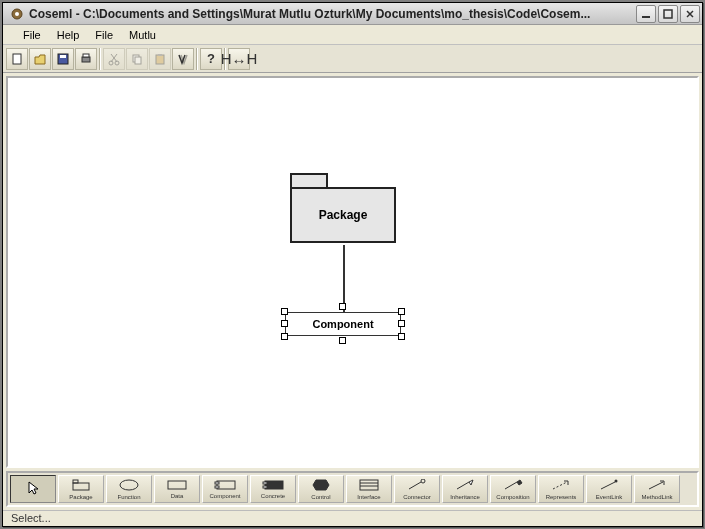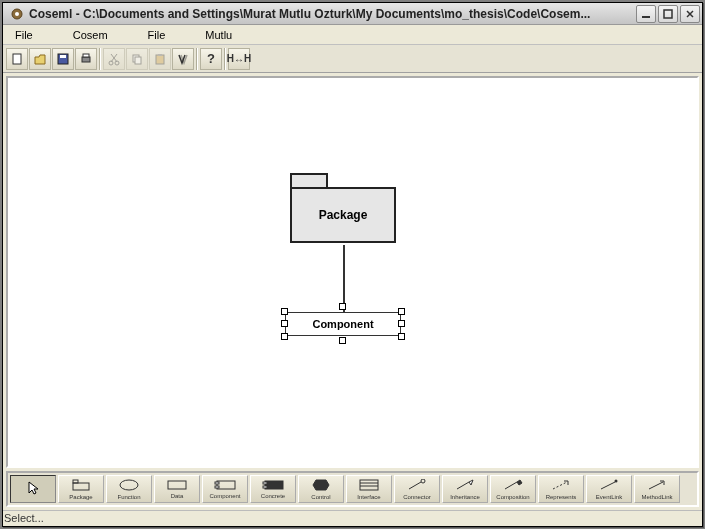--- a/index.html
+++ b/index.html
@@ -49,24 +49,23 @@
     border: 1px solid #888;
     border-radius: 2px;
     display: flex; align-items: center; justify-content: center;
     font-size: 10px;
     cursor: default;
   }
   .menubar {
     height: 20px;
     display: flex;
     align-items: center;
-    padding-left: 4px;
+    padding-left: 12px;
     background: #ece9d8;
     border-bottom: 1px solid #c0c0c0;
-    gap: 24px;
   }
   .menu-item {
     padding: 2px 8px;
     font-size: 11px;
     cursor: default;
   }
   .toolbar {
     height: 28px;
     background: #e6e3d4;
     border-bottom: 1px solid #a0a0a0;
@@ -155,21 +154,21 @@
     line-height: 1;
     cursor: default;
     overflow: hidden;
   }
   .pbtn.selected { border: 1px inset #888; background:#d0cdb9; }
   .pbtn .picon { font-size: 12px; margin-bottom:1px; }
   .pbtn .plabel { font-size: 6px; color:#333; white-space:nowrap; }
   .statusbar {
     height: 16px;
     border-top: 1px solid #bbb;
-    padding: 1px 1px;
+    padding: 1px 8px;
     font-size: 11px;
     color: #333;
     background: #ece9d8;
   }
 </style>
 </head>
 <body>
 
 <div class="window">
 
@@ -196,21 +195,21 @@
         <svg width="10" height="10">
             <line x1="2" y1="2" x2="8" y2="8" stroke="#333" stroke-width="1.5"></line>
             <line x1="8" y1="2" x2="2" y2="8" stroke="#333" stroke-width="1.5"></line>
           </svg>
       </div>
     </div>
   </div>
 
   <div class="menubar">
     <div class="menu-item">File</div>
-    <div class="menu-item">Cosem</div>
+    <div class="menu-item">Help</div>
     <div class="menu-item">File</div>
     <div class="menu-item">Mutlu</div>
   </div>
 
   <div class="toolbar">
     <div class="tbtn">
         <svg width="14" height="14">
           <rect x="3" y="2" width="8" height="10" fill="#fff" stroke="#333"></rect>
         </svg>
       </div>
@@ -257,21 +256,21 @@
           <path d="M3 3l3 8 3-8" fill="none" stroke="#333" stroke-width="1.5"></path>
           <path d="M11 3l-3 8-3-8" fill="none" stroke="#333" stroke-width="1.5" opacity=".4"></path>
         </svg>
       </div>
     <div class="sep"></div>
     <div class="tbtn">
         <span style="font-weight:bold;font-size:13px;color:#333">?</span>
       </div>
     <div class="sep"></div>
     <div class="tbtn">
-        <span style="font-weight:bold;font-size:10px;color:#333">H↔H</span>
+        <span style="font-weight:normal;font-size:15px;color:#333">H↔H</span>
       </div>
   </div>
 
   <div class="canvas-wrap">
     <div class="pkg">
       <div class="pkg-tab"></div>
       <div class="pkg-body">Package</div>
     </div>
     <div class="connector"></div>
     <div class="component">

